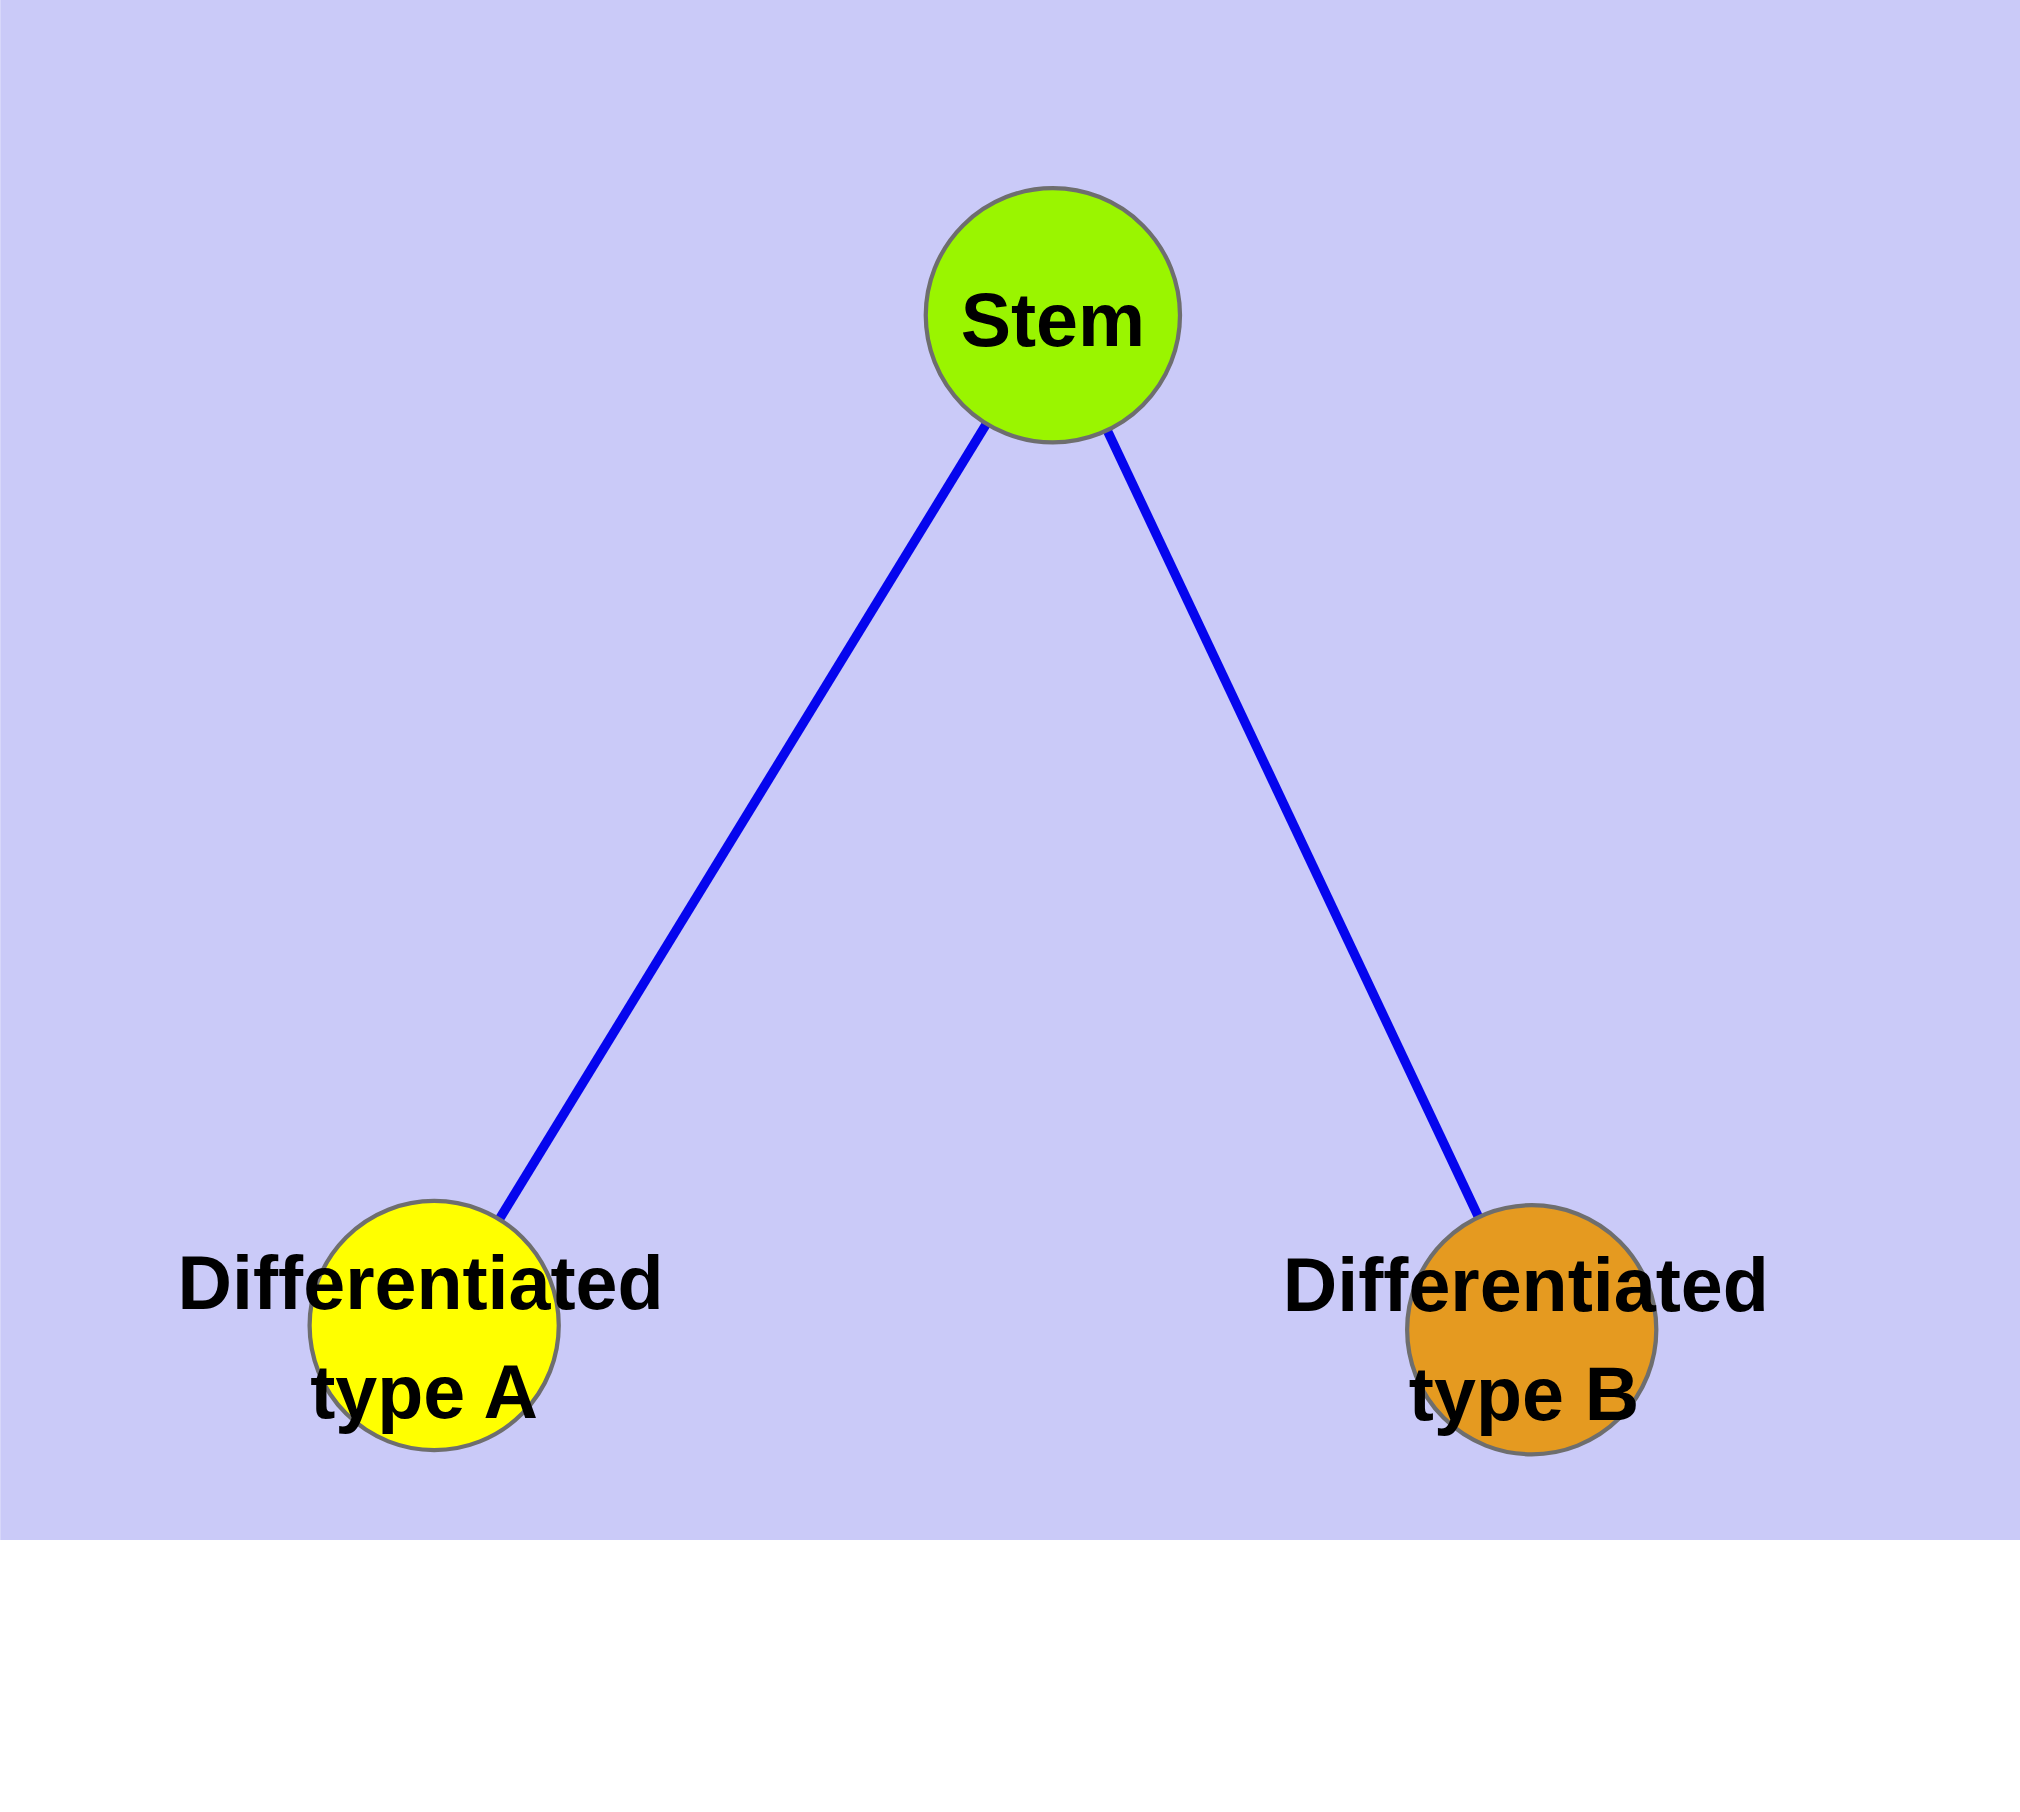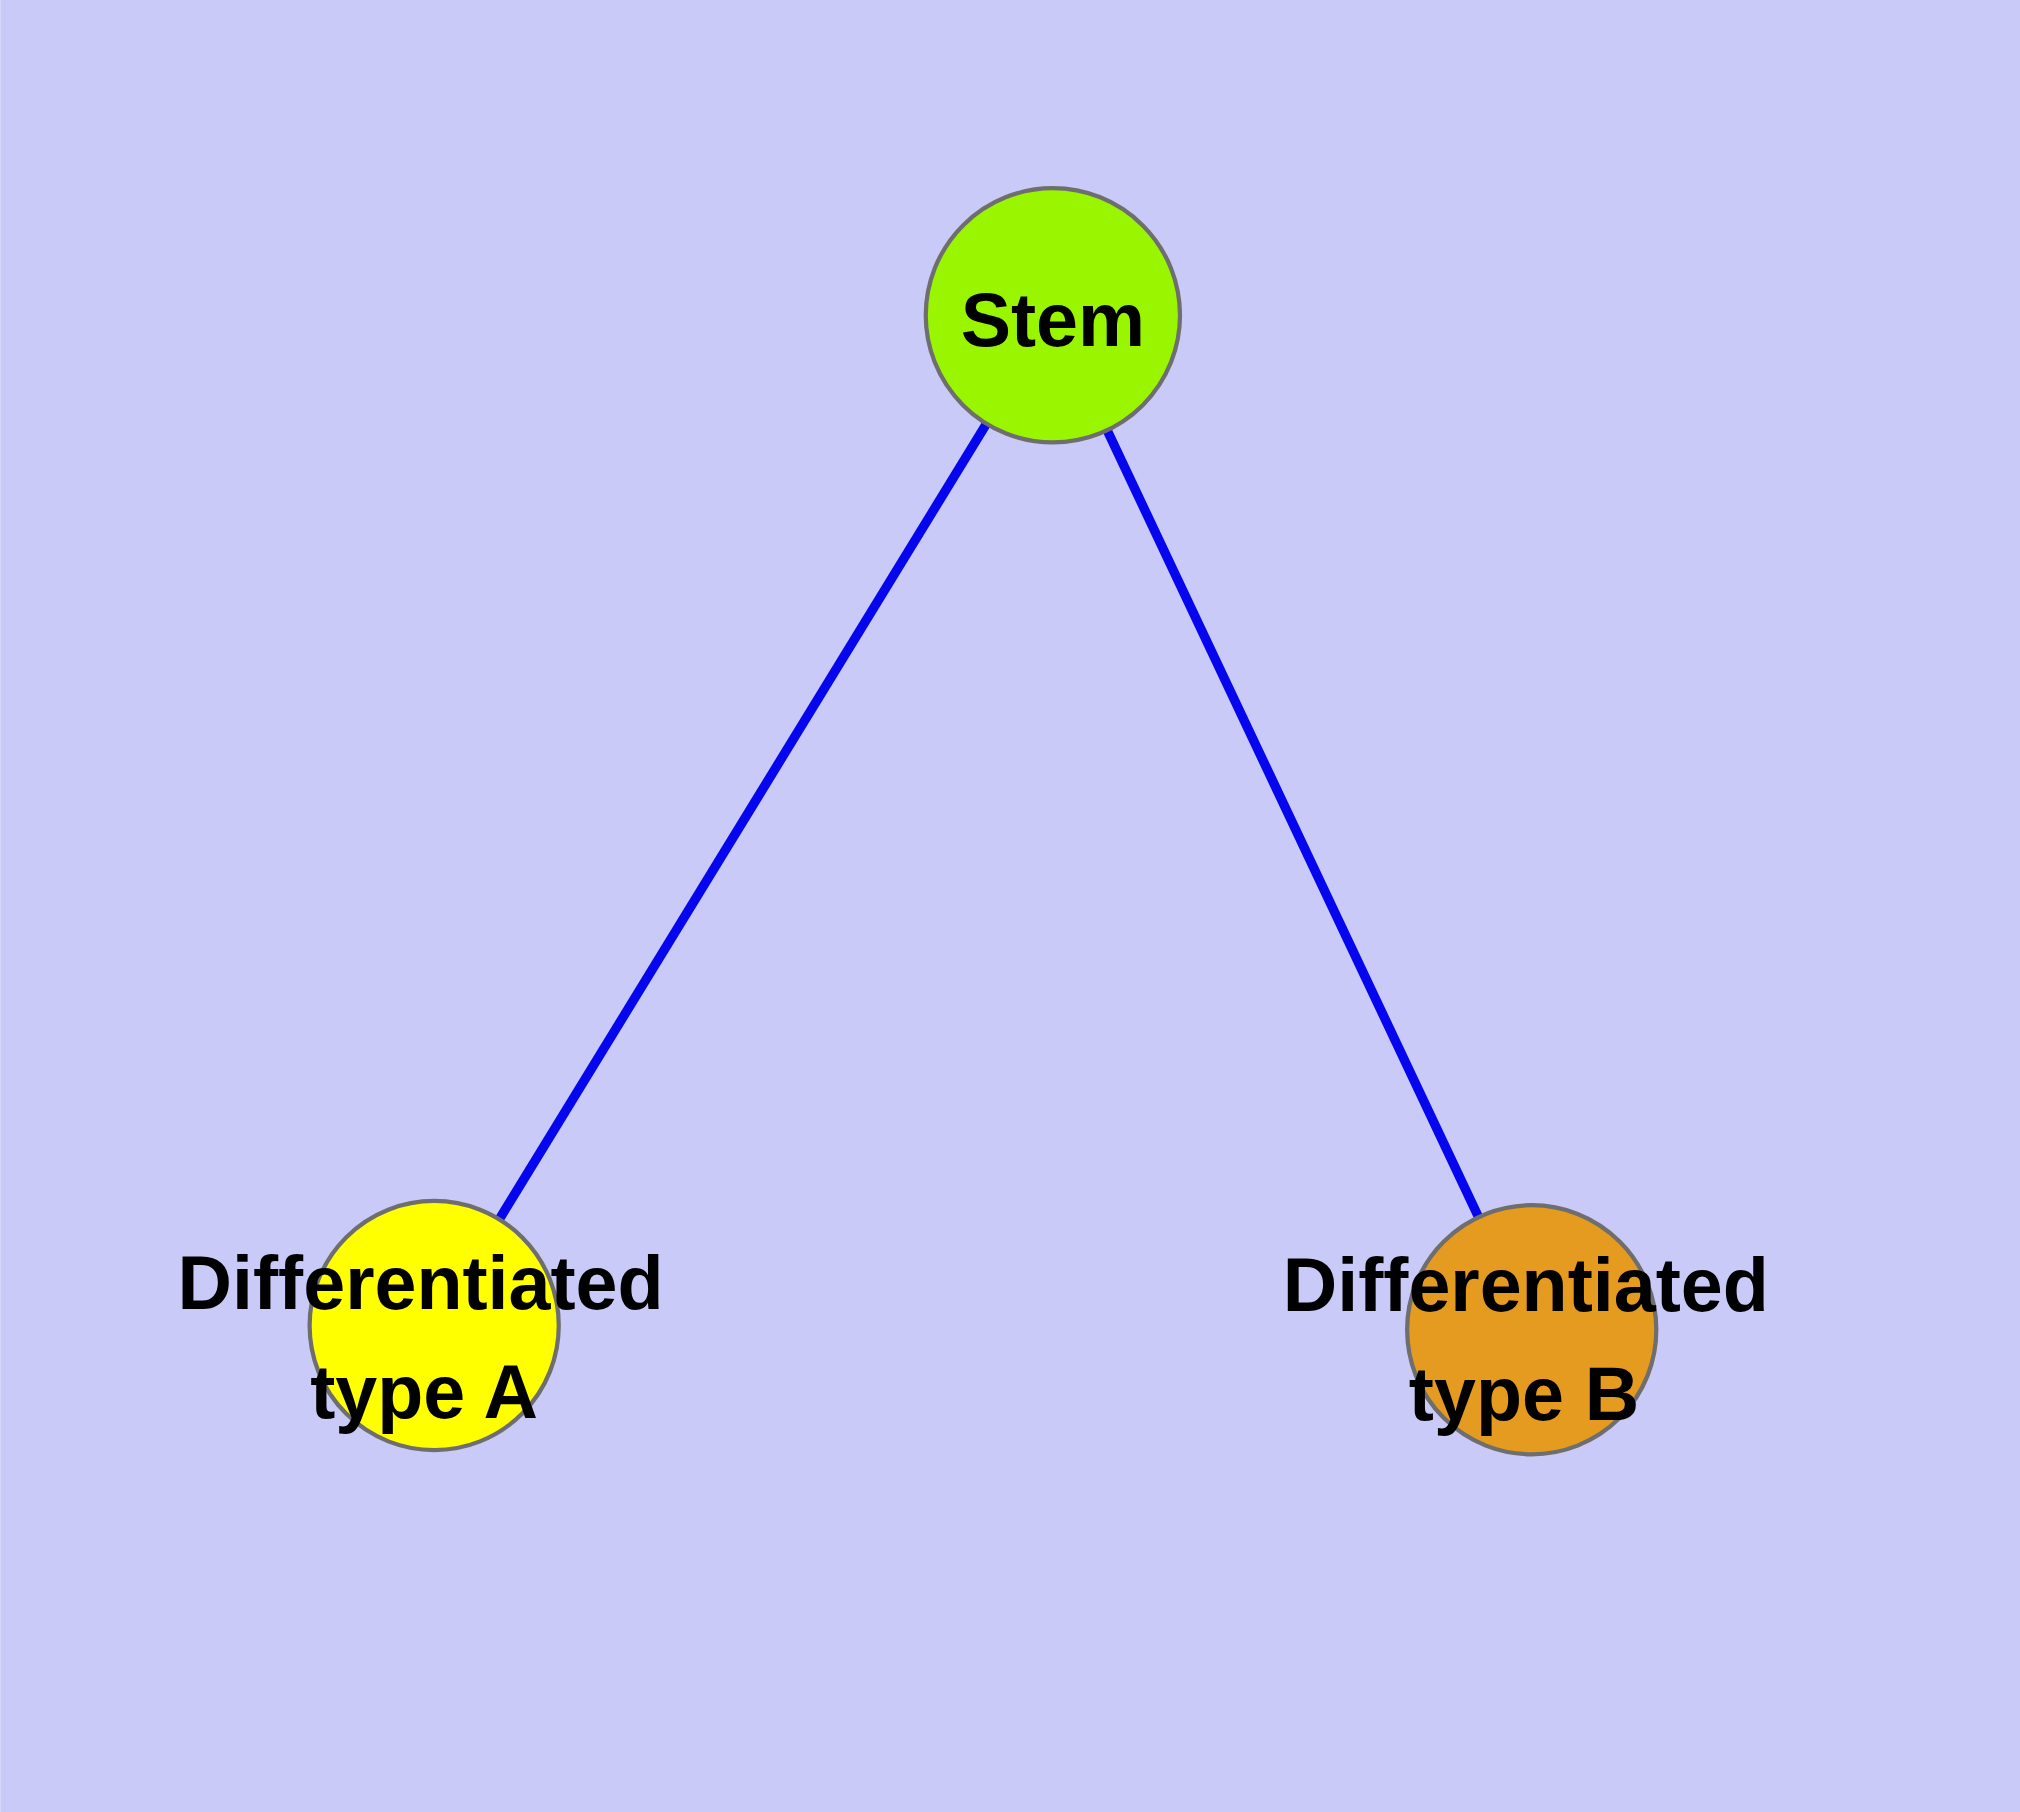--- a/index.html
+++ b/index.html
@@ -3,21 +3,21 @@
 <meta charset="utf-8">
 <style>
   html, body {
     margin: 0;
     padding: 0;
     background: #ffffff;
   }
   .stage {
     position: relative;
     width: 2021px;
-    height: 1812px;
+    height: 1540px;
     overflow: hidden;
   }
   svg {
     display: block;
     width: 2021px;
     height: 1812px;
   }
   .node-label {
     font-family: "Liberation Sans", "DejaVu Sans", sans-serif;
     font-weight: bold;

